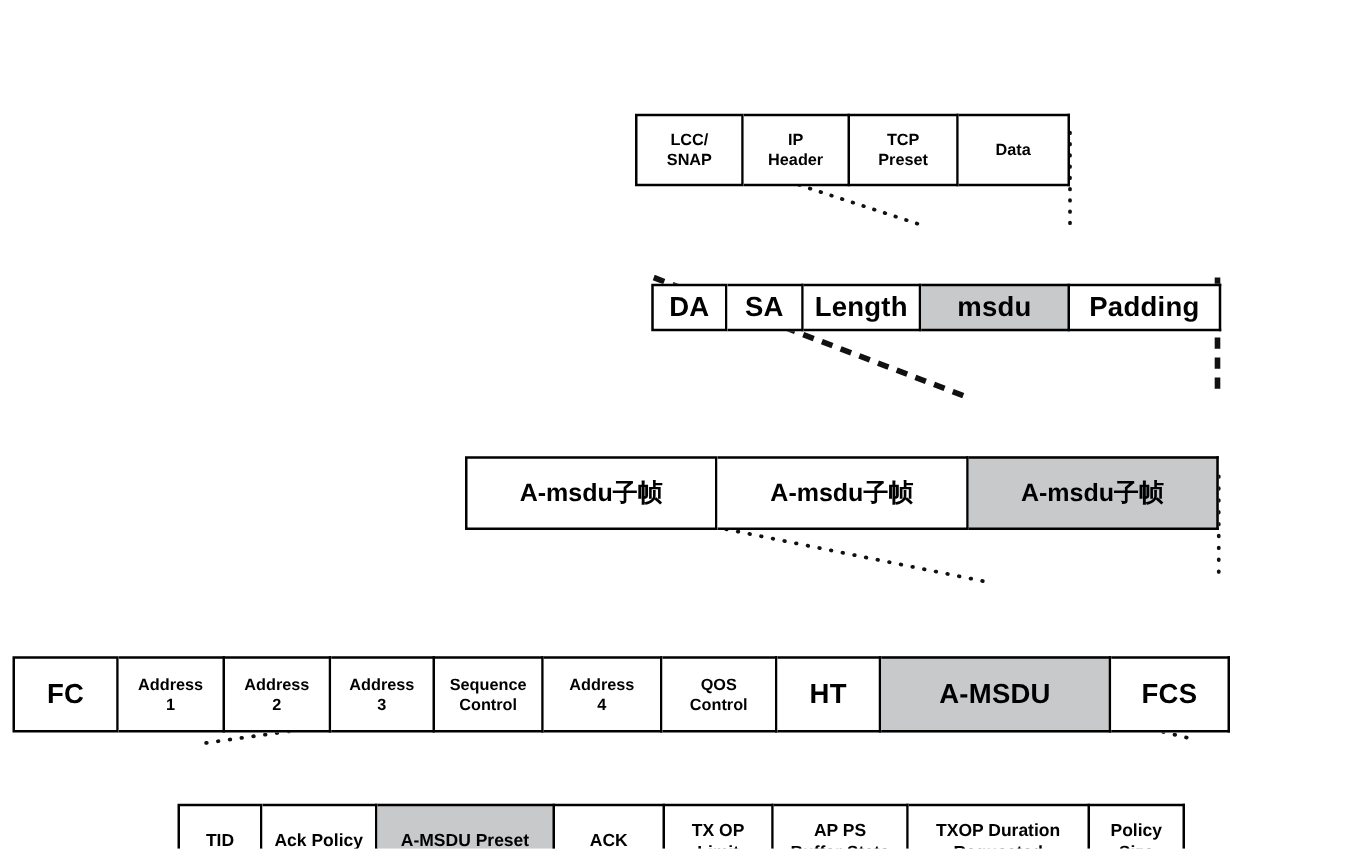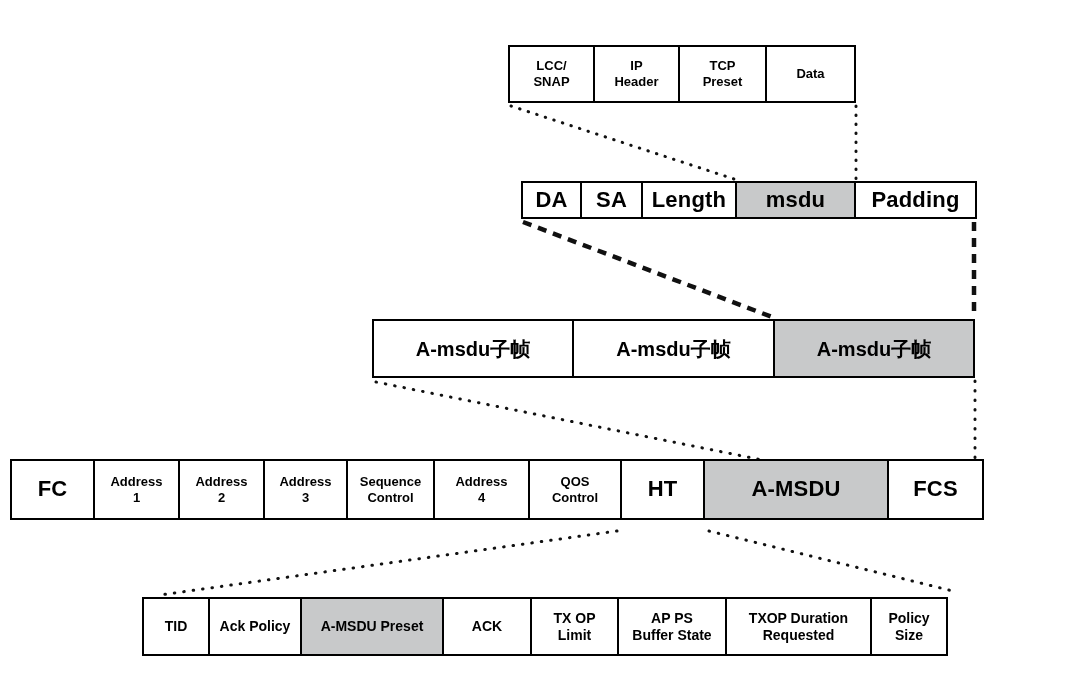--- a/index.html
+++ b/index.html
@@ -6,21 +6,21 @@
   .canvas{
     position:relative;
     width:1080px;height:679px;
     background:#ffffff;
     font-family:"Liberation Sans","DejaVu Sans",sans-serif;
     font-weight:bold;
     color:#000;
     overflow:hidden;
   }
   .connectors{position:absolute;left:0;top:0;width:1080px;height:679px;}
-  .row{position:absolute;display:flex;}
+  .row{position:absolute;display:flex;margin-top:46px;}
   .cell{
     box-sizing:border-box;
     border:2px solid #000;
     border-left:none;
     display:flex;align-items:center;justify-content:center;
     text-align:center;
     white-space:pre-line;
     background:#ffffff;
     line-height:1.2;
   }
@@ -68,21 +68,21 @@
     <div class="cell lg hl" style="width:119px">msdu</div>
     <div class="cell lg" style="width:121px">Padding</div>
   </div>
 
   <div class="row" style="left:372px;top:319px;height:59px;border-radius:14px;">
     <div class="cell cjk" style="width:202px">A-msdu子帧</div>
     <div class="cell cjk" style="width:201px">A-msdu子帧</div>
     <div class="cell cjk hl" style="width:200px">A-msdu子帧</div>
   </div>
 
-  <div class="row" style="left:10px;top:459px;height:61px;">
+  <div class="row" style="left:10px;top:479px;height:61px;">
     <div class="cell lg" style="width:85px">FC</div>
     <div class="cell sm" style="width:85px">Address
 1</div>
     <div class="cell sm" style="width:85px">Address
 2</div>
     <div class="cell sm" style="width:83px">Address
 3</div>
     <div class="cell sm" style="width:87px">Sequence
 Control</div>
     <div class="cell sm" style="width:95px">Address

